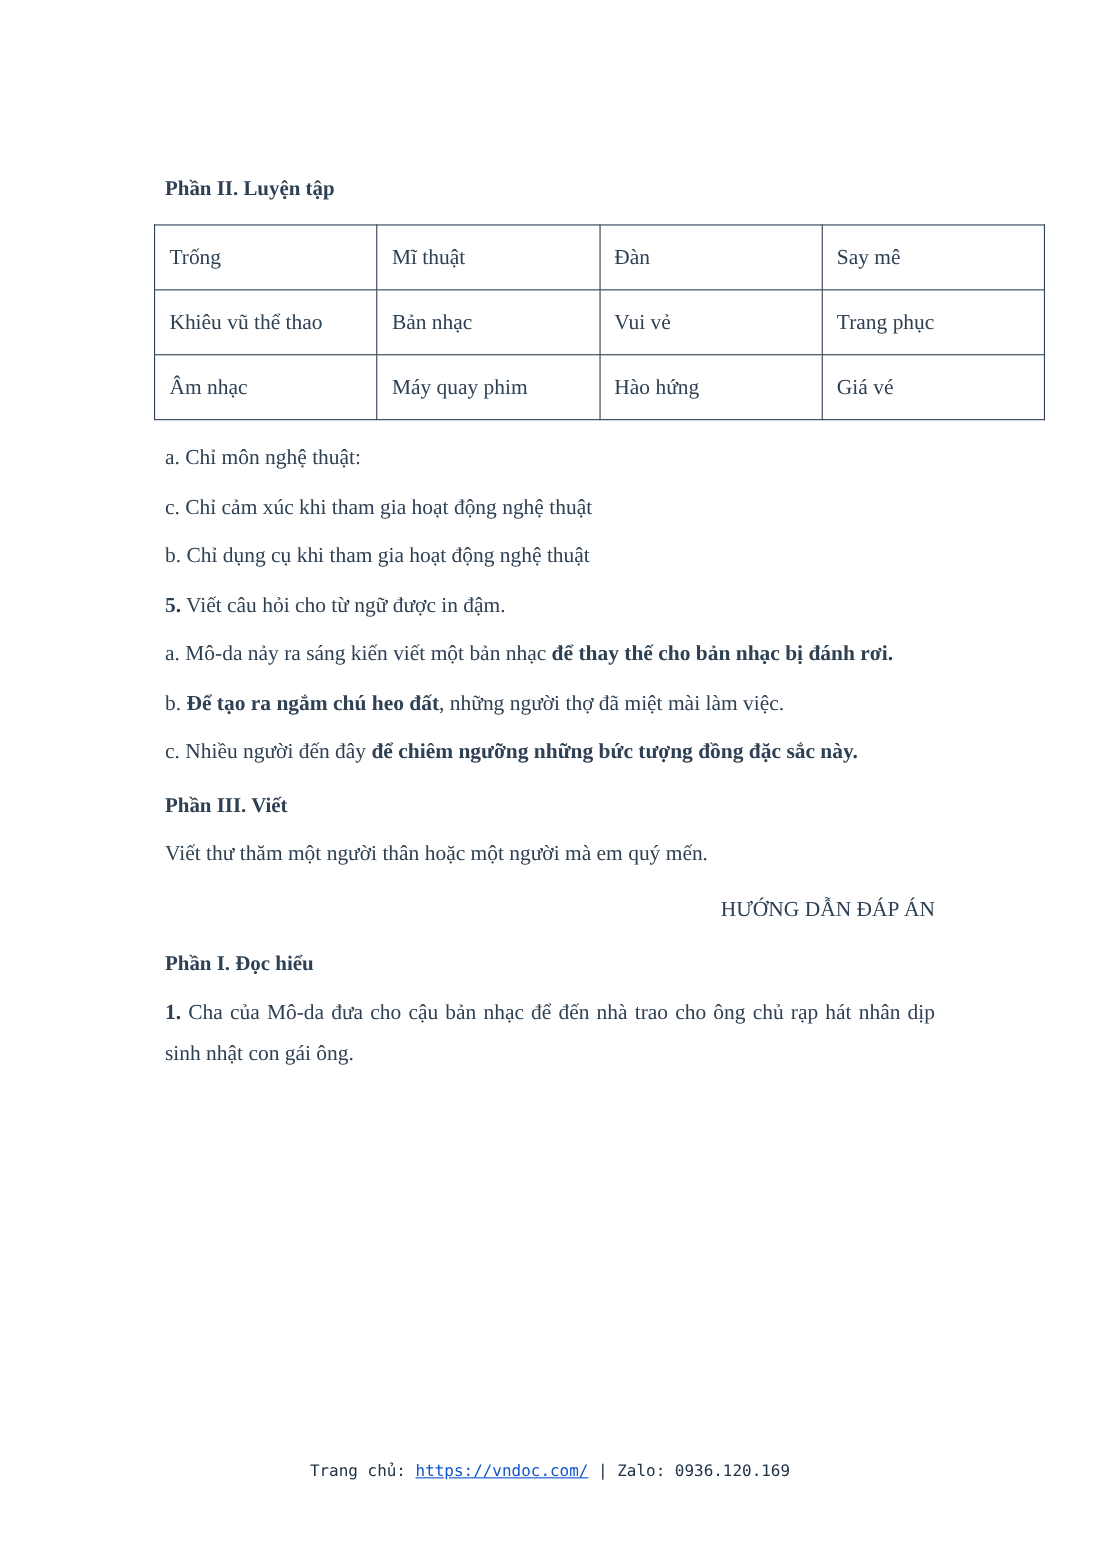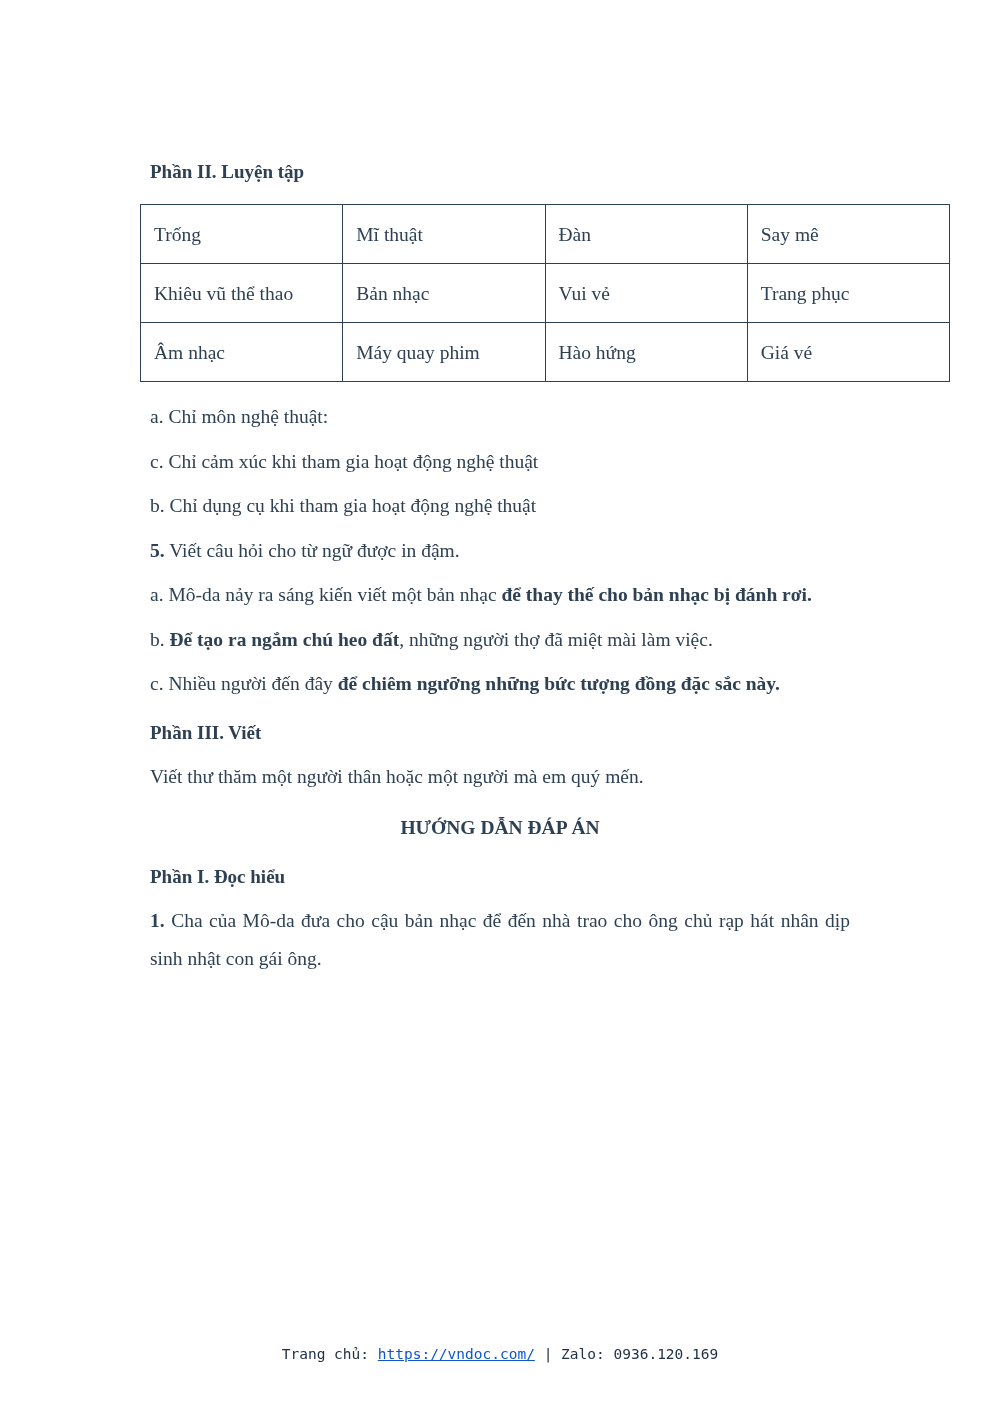--- a/index.html
+++ b/index.html
@@ -34,28 +34,28 @@
     border-radius: 17px;
   }
   table.word-table td {
     border: 1.5px solid #2e4053;
     height: 59px;
     padding: 0 0 0 13px;
     vertical-align: middle;
     font-size: 19.5px;
   }
   .answer-title {
-    text-align: center;
-    font-weight: bold;
+    text-align: right;
+    font-weight: normal;
     margin: 14px 0 10px 0;
   }
   .footer {
     position: absolute;
     left: 0;
-    bottom: 52px;
+    bottom: 68px;
     width: 100%;
     text-align: center;
     font-family: "DejaVu Sans Mono", monospace;
     font-size: 14.5px;
     color: #203245;
   }
   .footer a {
     color: #1155cc;
     text-decoration: underline;
   }

